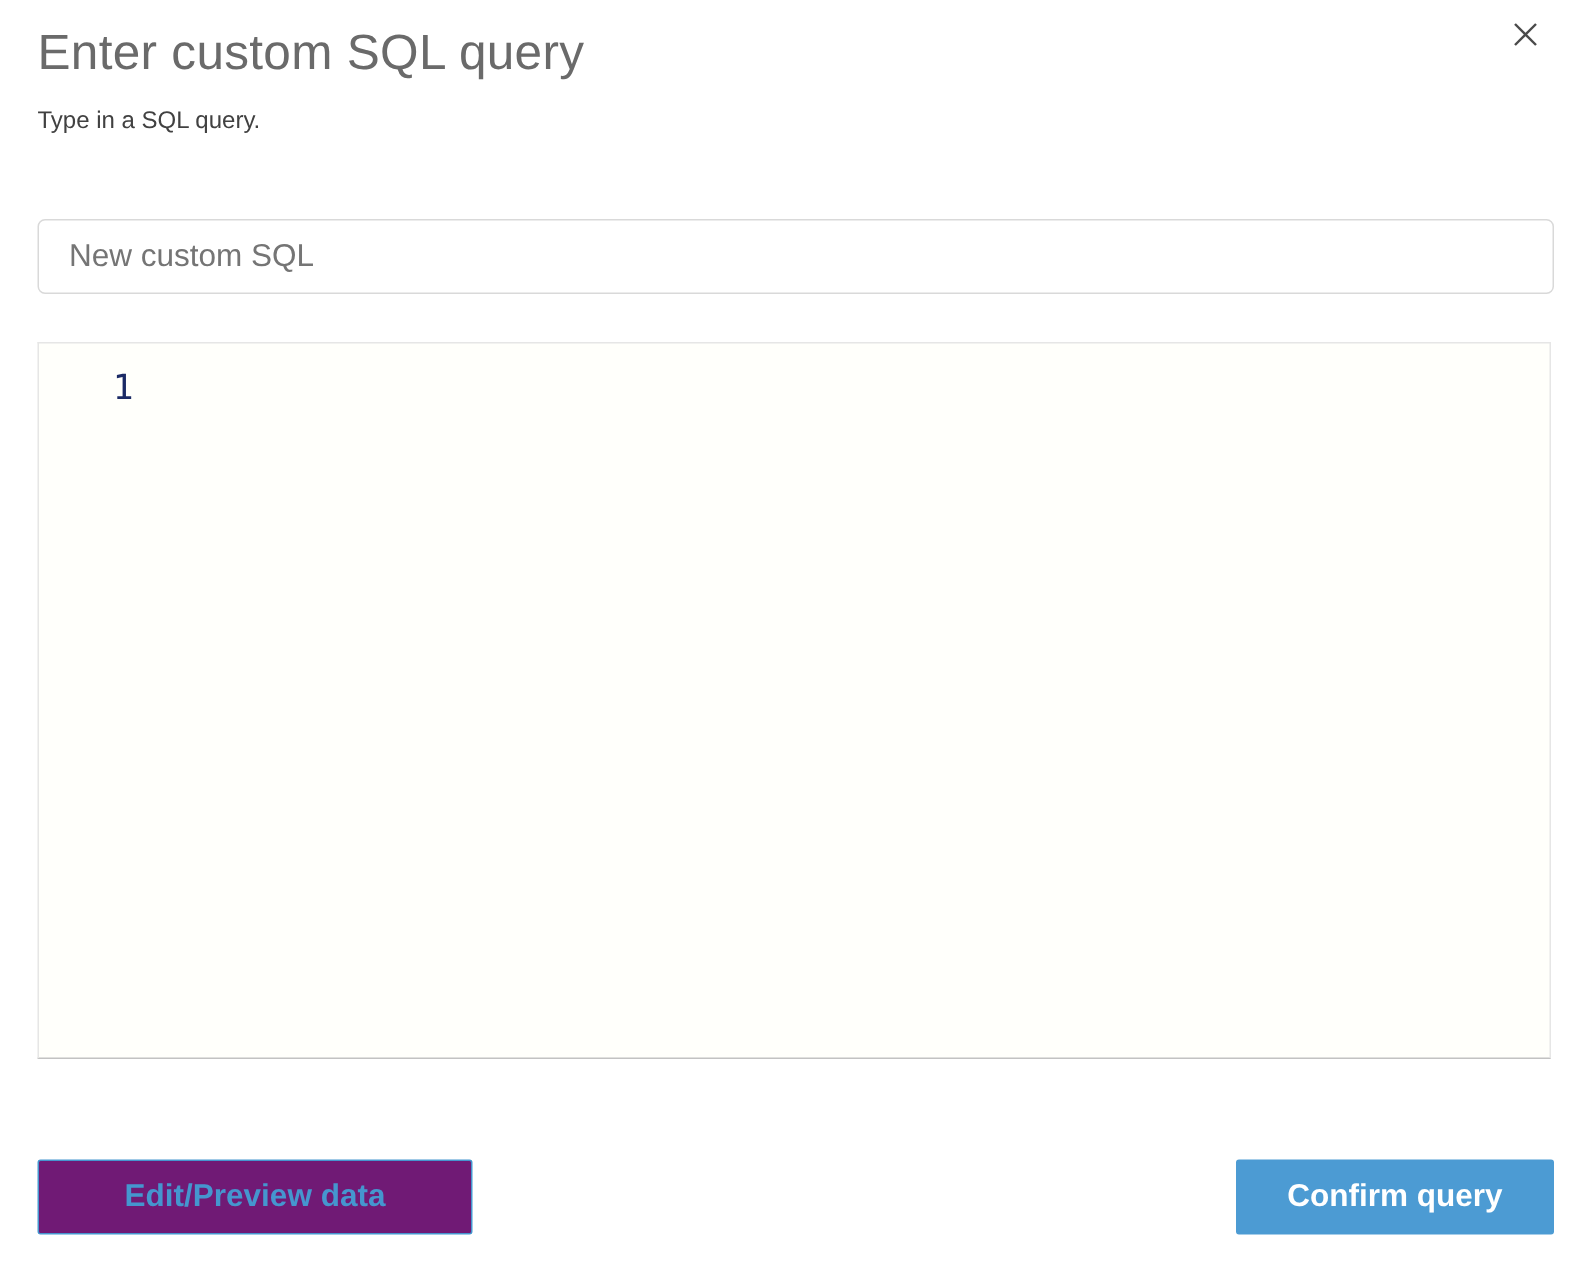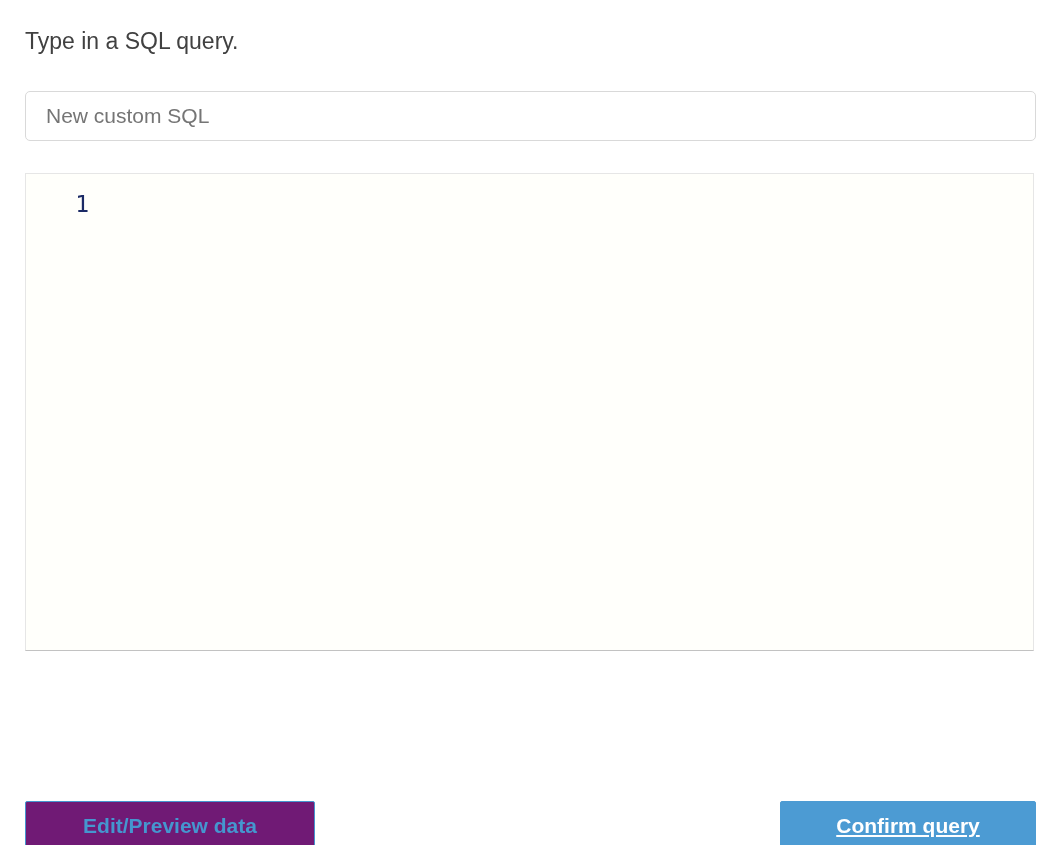--- a/index.html
+++ b/index.html
@@ -37,27 +37,27 @@
     background: transparent;
     border: none;
     cursor: pointer;
     display: flex;
     align-items: center;
     justify-content: center;
   }
   .close-btn svg { display: block; }
   
   .dialog-subtitle {
-    margin-top: 28px;
-    font-size: 23px;
+    margin-top: 18px;
+    font-size: 16px;
     color: var(--subtitle-color, #414141);
   }
   
   .name-input {
-    margin-top: 36px;
+    margin-top: 56px;
     width: 1011px;
     height: 50px;
     border: 1px solid var(--input-border, #d9d9d9);
     border-radius: 5px;
     padding: 0 20px;
     font-size: 21px;
     font-family: "Liberation Sans", "DejaVu Sans", sans-serif;
     color: var(--input-text, #757575);
     background: #ffffff;
     outline: none;
@@ -121,32 +121,42 @@
     align-items: center;
     justify-content: center;
   }
   .btn-outline {
     width: 290px;
     background: #701a75;
     border: 1px solid var(--accent-blue, #4596cf);
     color: var(--accent-blue, #4596cf);
   }
   .btn-primary {
-    width: 256px;
+    width: 212px;
     background: var(--primary-btn-bg, #4c9bd3);
     border: 1px solid var(--primary-btn-bg, #4c9bd3);
     color: var(--primary-btn-text, #ffffff);
-    text-decoration: underline;
   }
 </style>
 </head>
 <body>
 
 <div class="dialog">
 
+  <div class="dialog-header">
+    <h1 class="dialog-title">Enter custom SQL query</h1>
+    <button class="close-btn" aria-label="Close">
+      <span>
+        <svg width="20" height="20" viewBox="0 0 20 20">
+          <line x1="3" y1="3" x2="17" y2="17" stroke="#4a4a4a" stroke-width="1.6"></line>
+          <line x1="17" y1="3" x2="3" y2="17" stroke="#4a4a4a" stroke-width="1.6"></line>
+        </svg>
+      </span>
+    </button>
+  </div>
 
   <p class="dialog-subtitle">Type in a SQL query.</p>
 
   <input class="name-input" type="text" value="New custom SQL" style="">
 
   <div class="sql-editor">
     <div class="editor-line">
       <div class="gutter">1</div>
     </div>
   </div>

